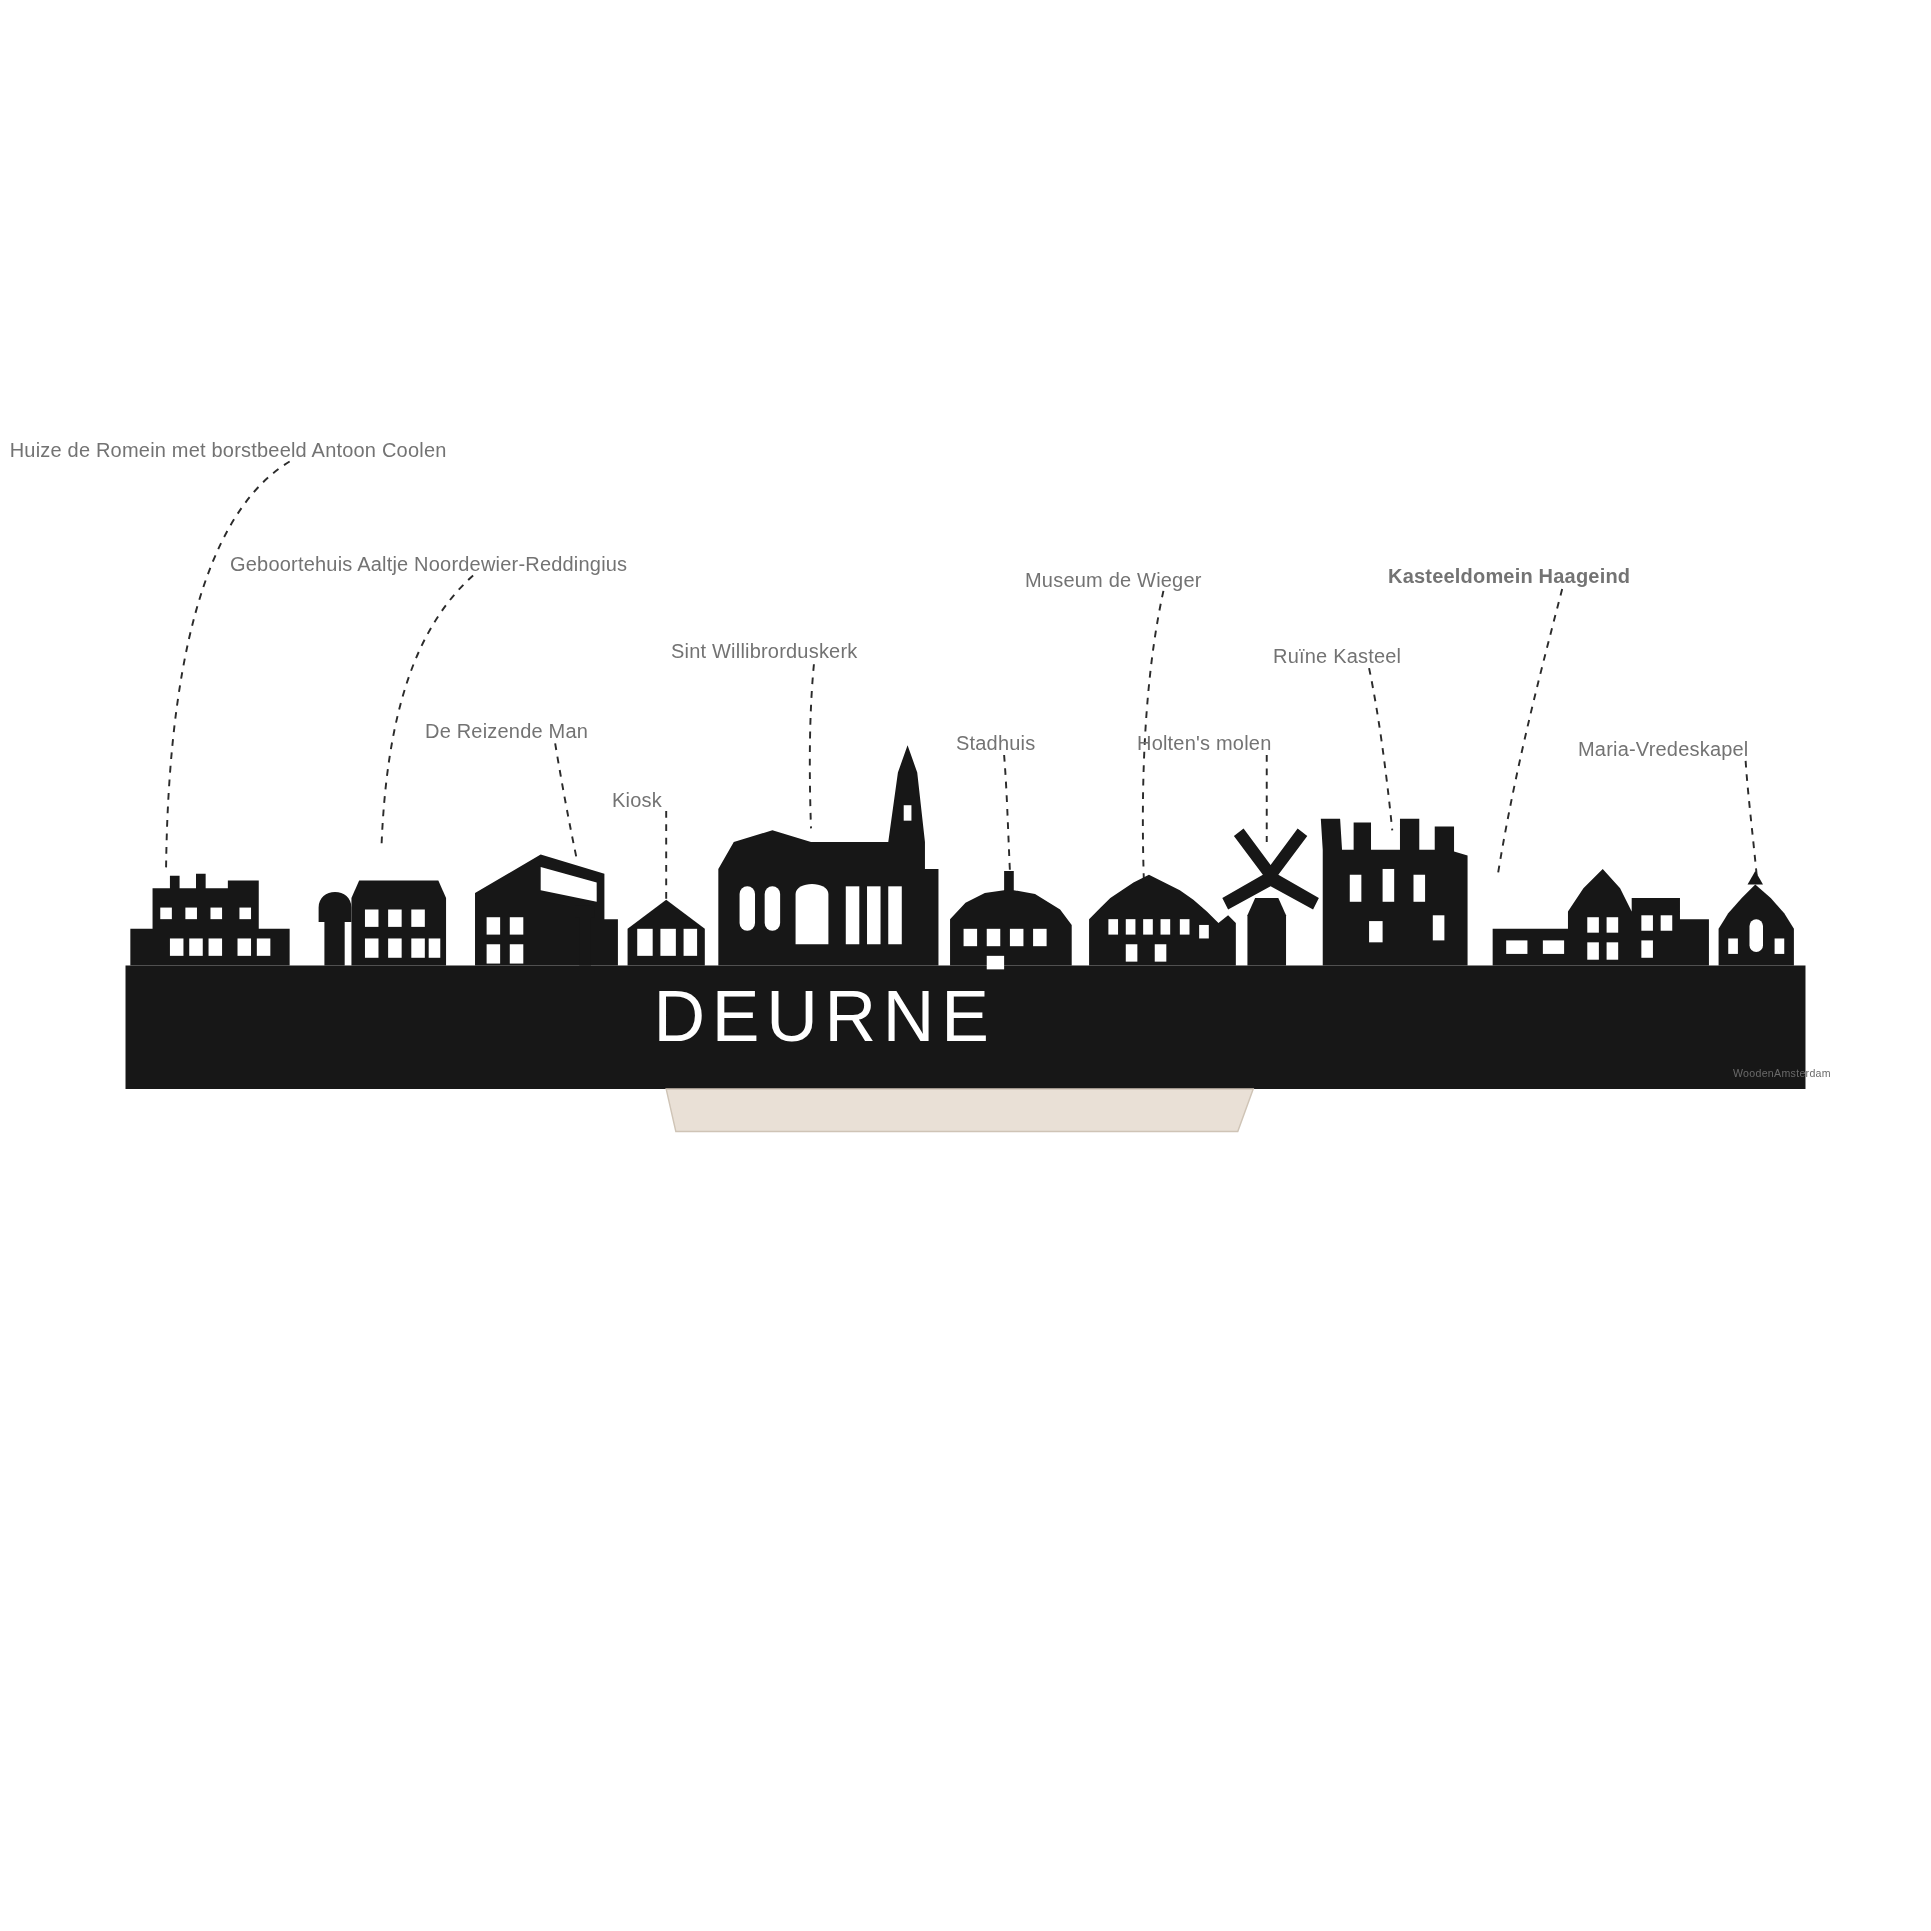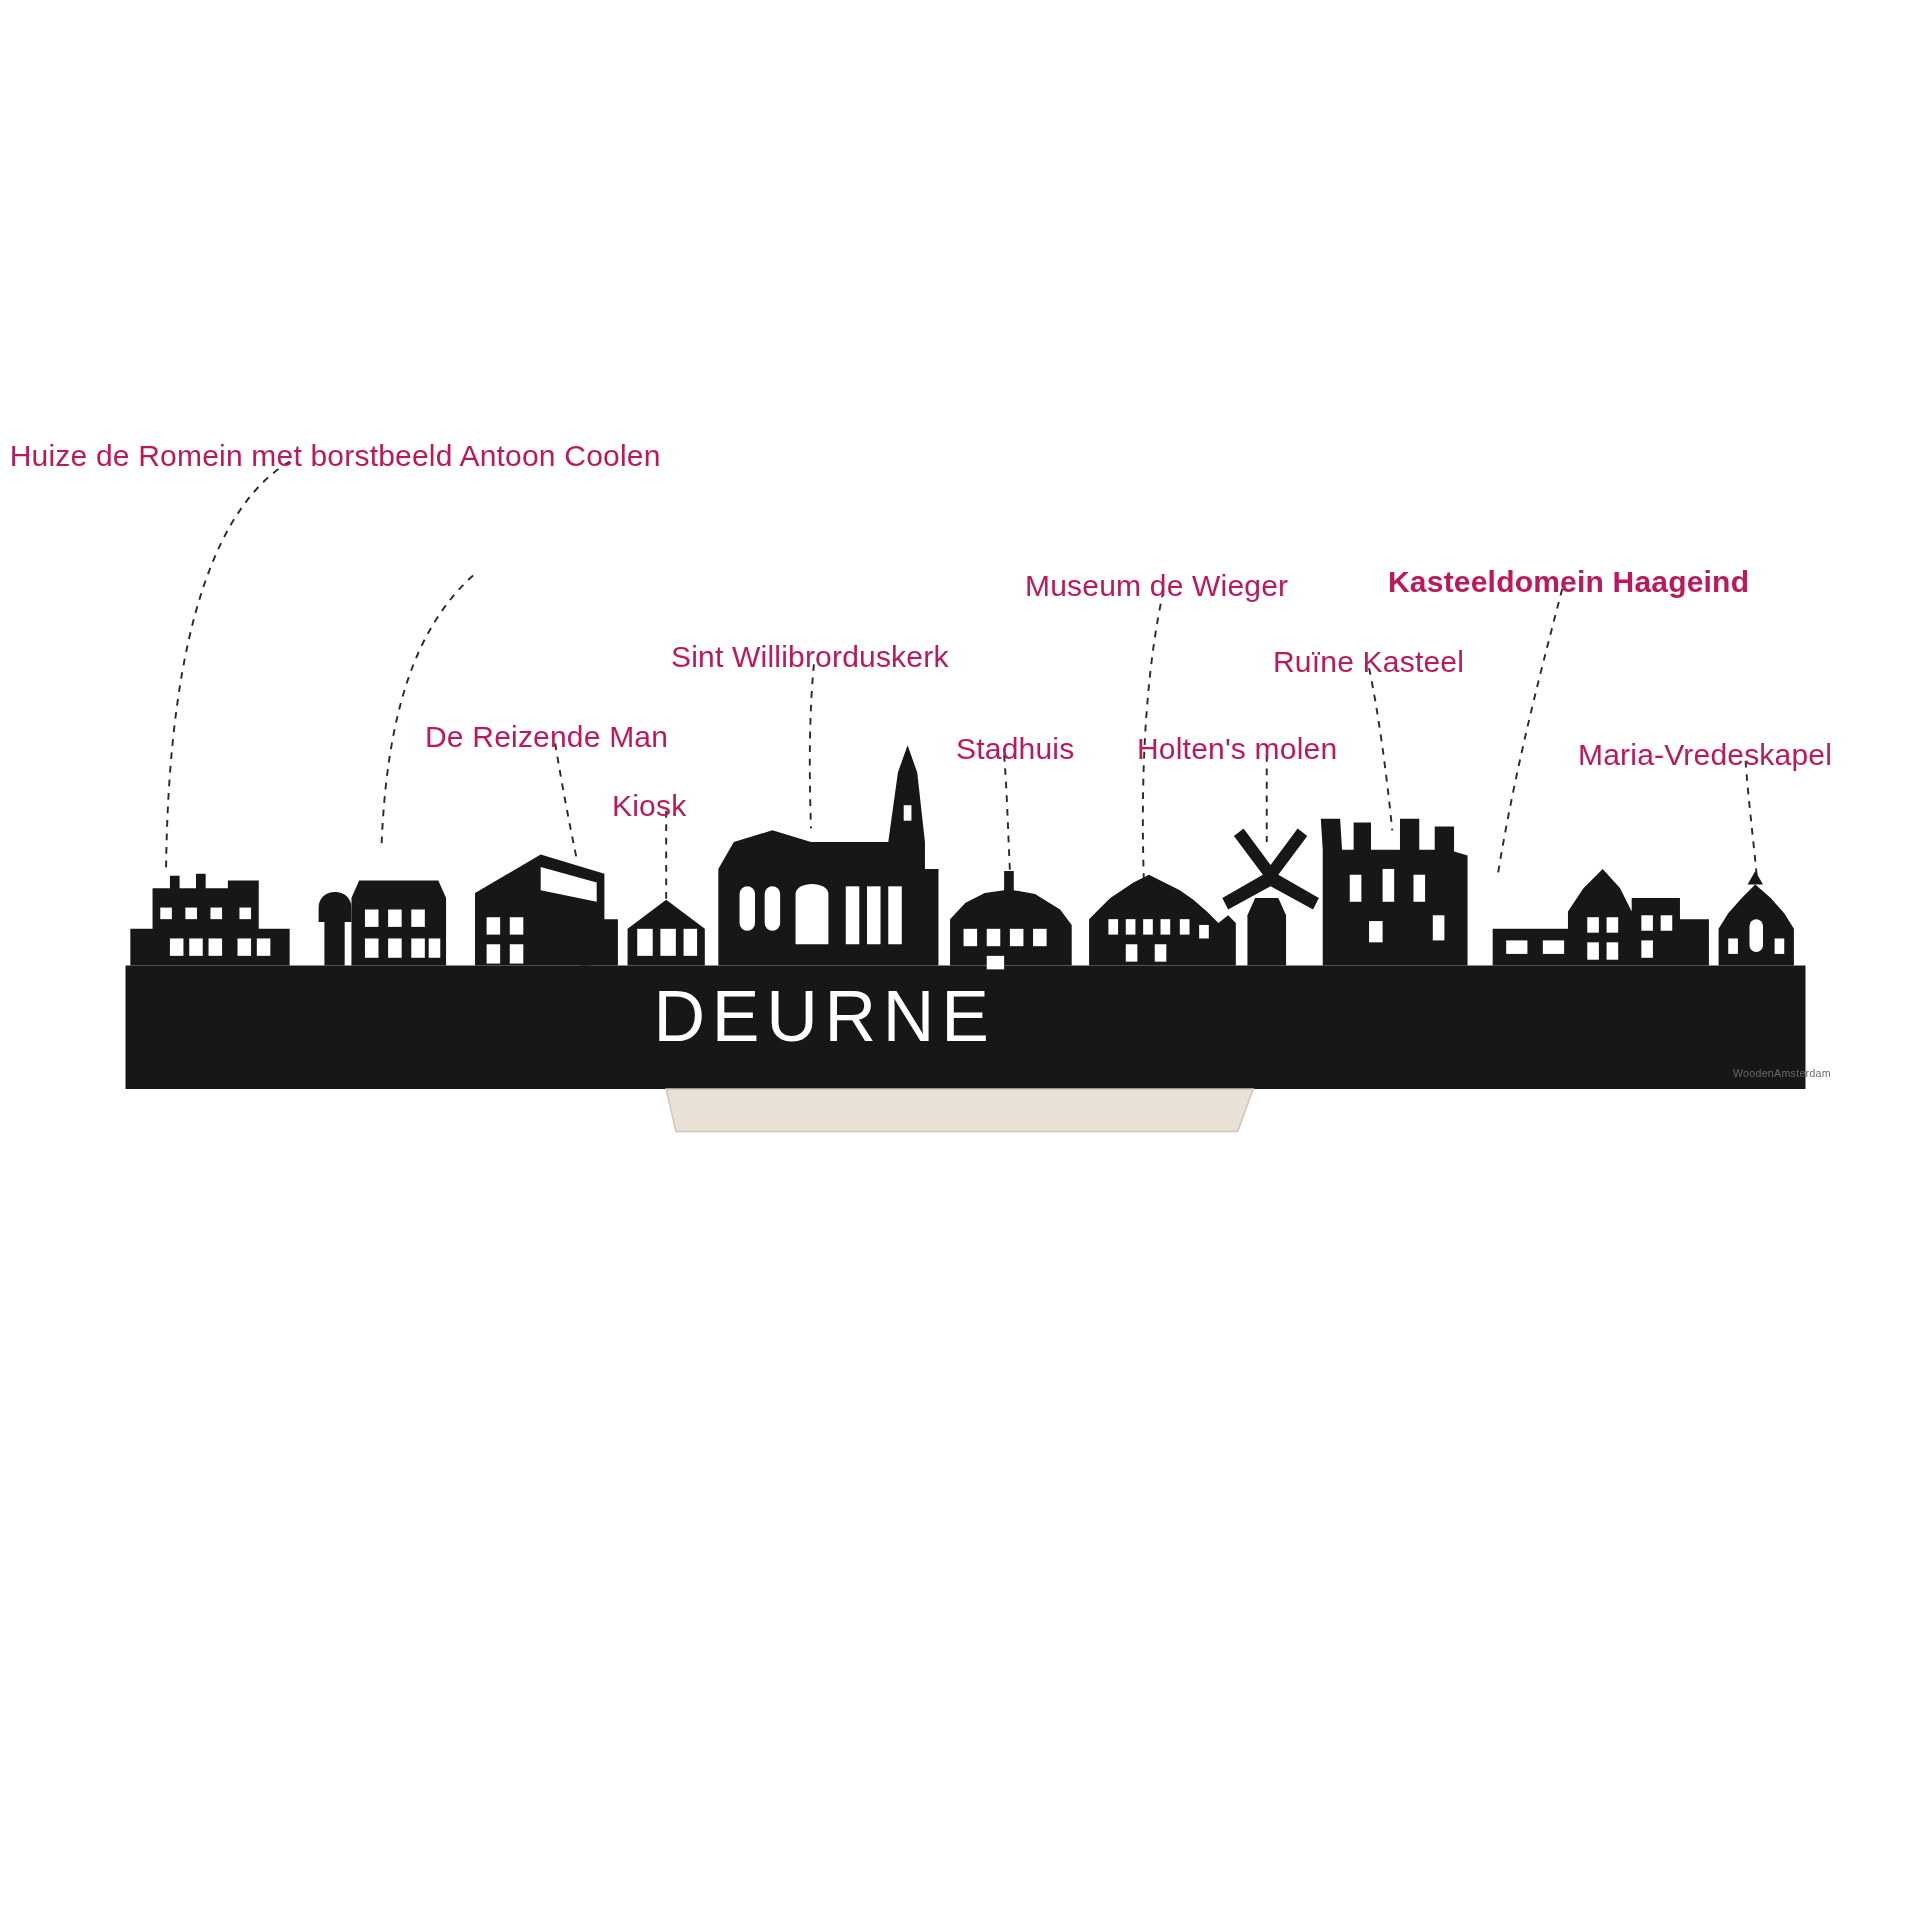--- a/index.html
+++ b/index.html
@@ -15,22 +15,22 @@
     position: relative;
   }
   #stage {
     position: absolute;
     left: 0; top: 0;
     width: 1931px;
     height: 1931px;
   }
   .label {
     position: absolute;
-    color: #be185d;
-    font-size: 30px;
+    color: #737373;
+    font-size: 20px;
     font-family: "Liberation Sans", sans-serif;
     white-space: nowrap;
     letter-spacing: 0.2px;
   }
   .brand-mark {
     position: absolute;
     font-size: 10.6px;
     color: #6a6a6a;
     letter-spacing: 0.3px;
     font-family: "Liberation Sans", sans-serif;
@@ -188,20 +188,21 @@
       <rect x="1838" y="972" width="10" height="16"></rect>
     </g>
 
     <text class="wordmark" x="854" y="1078" text-anchor="middle" aria-label="DEURNE">DEURNE</text>
 
     <path class="base" d="M 690 1128 L 1298 1128 L 1282 1172 L 700 1172 Z"></path>
   </svg>
 
   <div class="label" style="left:9.7px; top:439px;">Huize de Romein met borstbeeld Antoon Coolen</div>
 
+  <div class="label" style="left:230px; top:553px;">Geboortehuis Aaltje Noordewier-Reddingius</div>
 
   <div class="label" style="left:655px; top:640px;margin-left:16px;">Sint Willibrorduskerk</div>
 
   <div class="label" style="left:425px; top:720px;">De Reizende Man</div>
 
   <div class="label" style="left:612px; top:789px;">Kiosk</div>
 
   <div class="label" style="left:924px; top:732px;margin-left:32px;">Stadhuis</div>
 
   <div class="label" style="left:1025px; top:569px;">Museum de Wieger</div>

